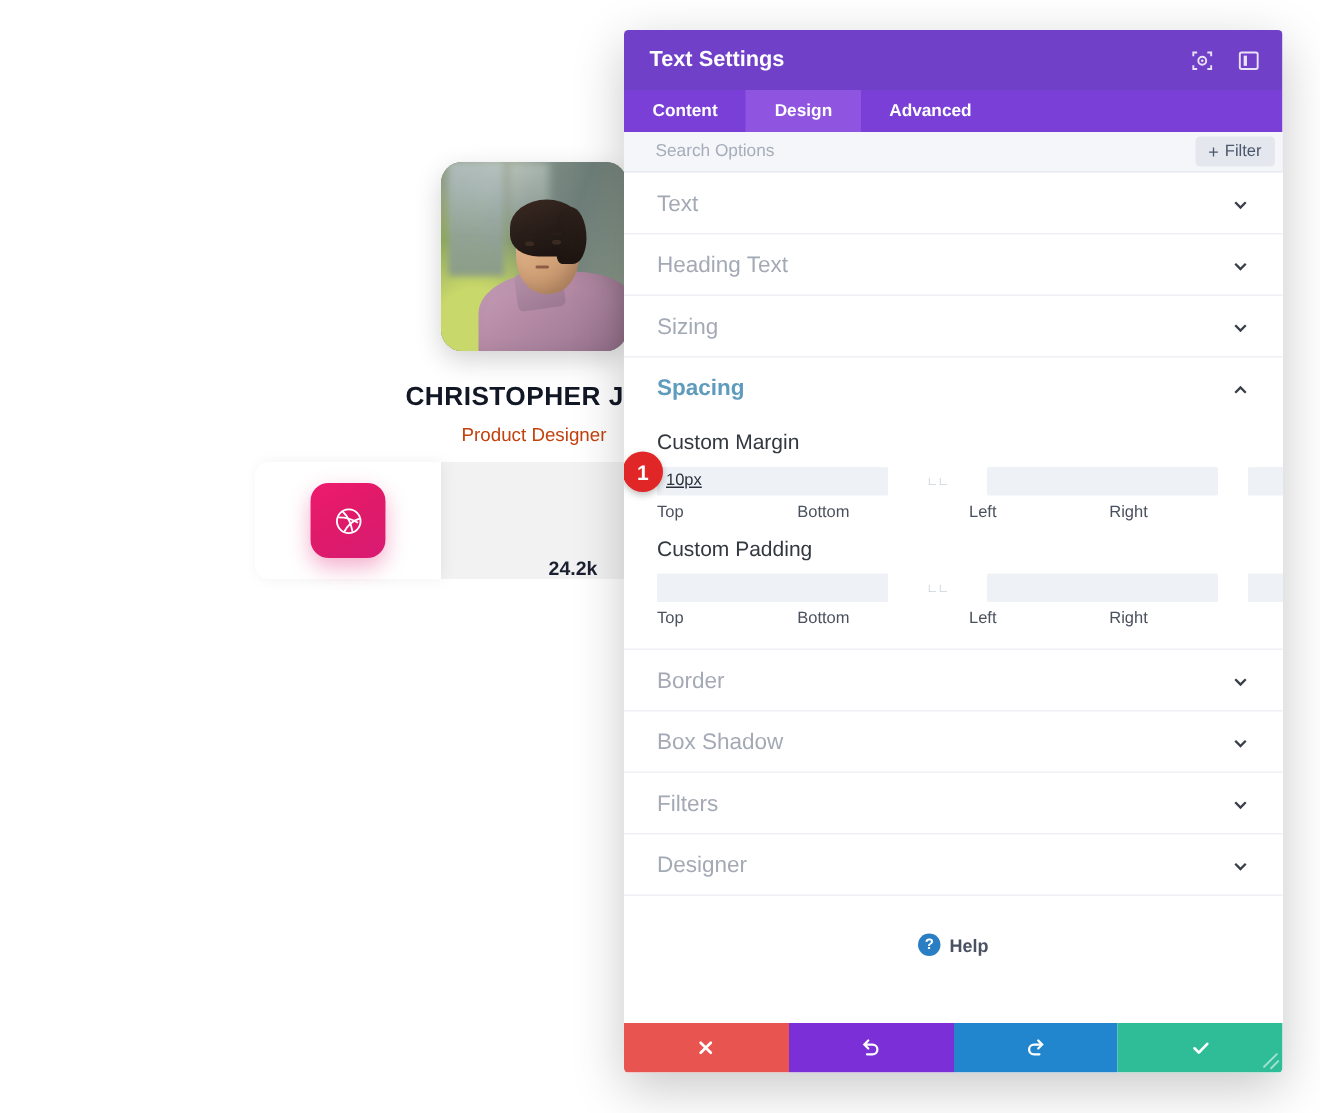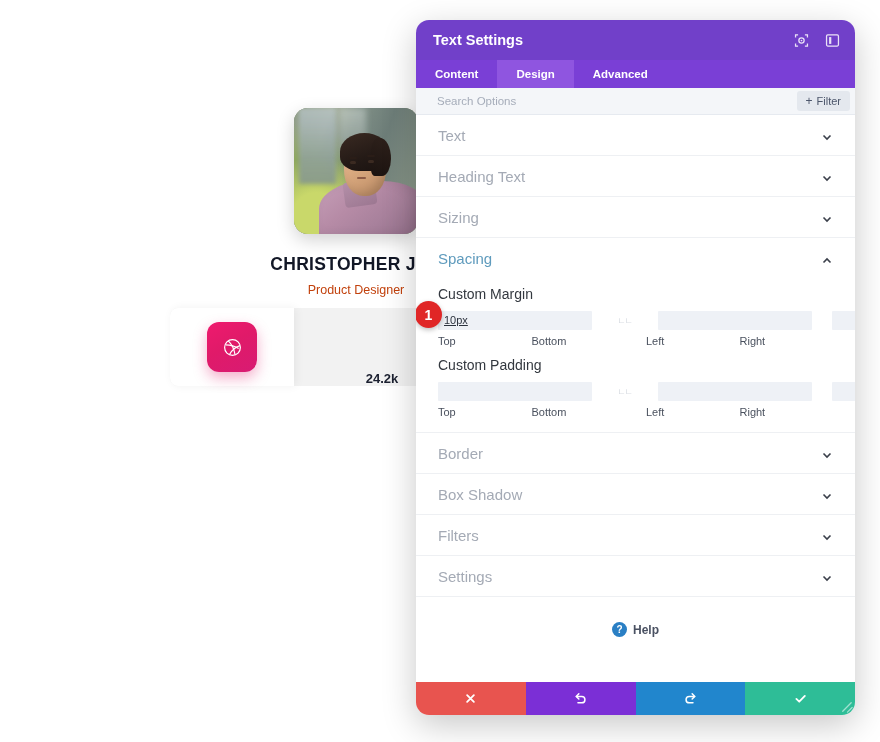--- a/index.html
+++ b/index.html
@@ -97,21 +97,21 @@
     width: 50px; height: 50px; border-radius: 12px;
     background: linear-gradient(150deg,#ef1a6e 0%, #e01a69 45%, #d81b73 100%);
     display:flex; align-items:center; justify-content:center;
     box-shadow: 0 6px 14px rgba(224,26,105,.35);
   }
   .statnum { flex: 1; text-align: center; font-size: 13px; font-weight: bold; color: #1b2030; }
 
   
   #panel {
     position: absolute; left: 416px; top: 20px; width: 439px; height: 695px;
-    background: #ffffff; border-radius: 13px;
+    background: #ffffff; border-radius: 3px;
     box-shadow: 0 10px 34px rgba(0,0,0,.22);
     display: flex; flex-direction: column; overflow: hidden;
   }
 
   .panel-head {
     background: #7140c9; height: 40px; flex: 0 0 40px;
     display: flex; align-items: center; padding: 0 14px 0 17px;
   }
   .panel-title { color: #fff; font-size: 14.5px; font-weight: bold; flex: 1; }
   .head-icons { display: flex; align-items: center; gap: 14px; }
@@ -138,21 +138,21 @@
   .filter-btn .plus { font-size: 12px; line-height: 1; }
 
   .panel-body { flex: 1; overflow-y: auto; background: #fff; }
 
   .acc-row {
     height: 41px; display: flex; align-items: center;
     padding: 0 22px 0 22px; border-bottom: 1px solid #eef0f3;
     cursor: pointer;
   }
   .acc-row .acc-label { flex: 1; font-size: 15px; color: #a4aab5; }
-  .acc-row.open .acc-label { color: #5f9bbd; }
+  .acc-row.open .acc-label { color: #5f9bbd; font-weight: bold; }
   .chev { width: 12px; height: 12px; color: #3a3f4a; }
 
   .acc-content { padding: 7px 22px 14px 22px; border-bottom: 1px solid #eef0f3; }
   .group-label { font-size: 14px; color: #33383f; font-weight: normal; margin-bottom: 7px; }
 
   .field-row { display: flex; align-items: center; margin-bottom: 3px; }
   .field-pair { flex: 1; display: flex; align-items: center; gap: 24px; }
   .divider-v { width: 1px; height: 22px; background: #d8dde4; margin: 0 10px; }
 
   .inp {
@@ -381,21 +381,21 @@
       <div class="acc-row">
         <span class="acc-label">Filters</span>
         <span class="chev">
           <svg viewBox="0 0 12 12" fill="none" stroke="currentColor" stroke-width="1.6">
               <path d="M2.5 4.5L6 8l3.5-3.5"></path>
             </svg>
         </span>
       </div>
 
       <div class="acc-row">
-        <span class="acc-label">Settings</span>
+        <span class="acc-label">Designer</span>
         <span class="chev">
           <svg viewBox="0 0 12 12" fill="none" stroke="currentColor" stroke-width="1.6">
               <path d="M2.5 4.5L6 8l3.5-3.5"></path>
             </svg>
         </span>
       </div>
 
       <div class="help-zone">
         <span class="help-in">
           <span class="help-ico">?</span>

